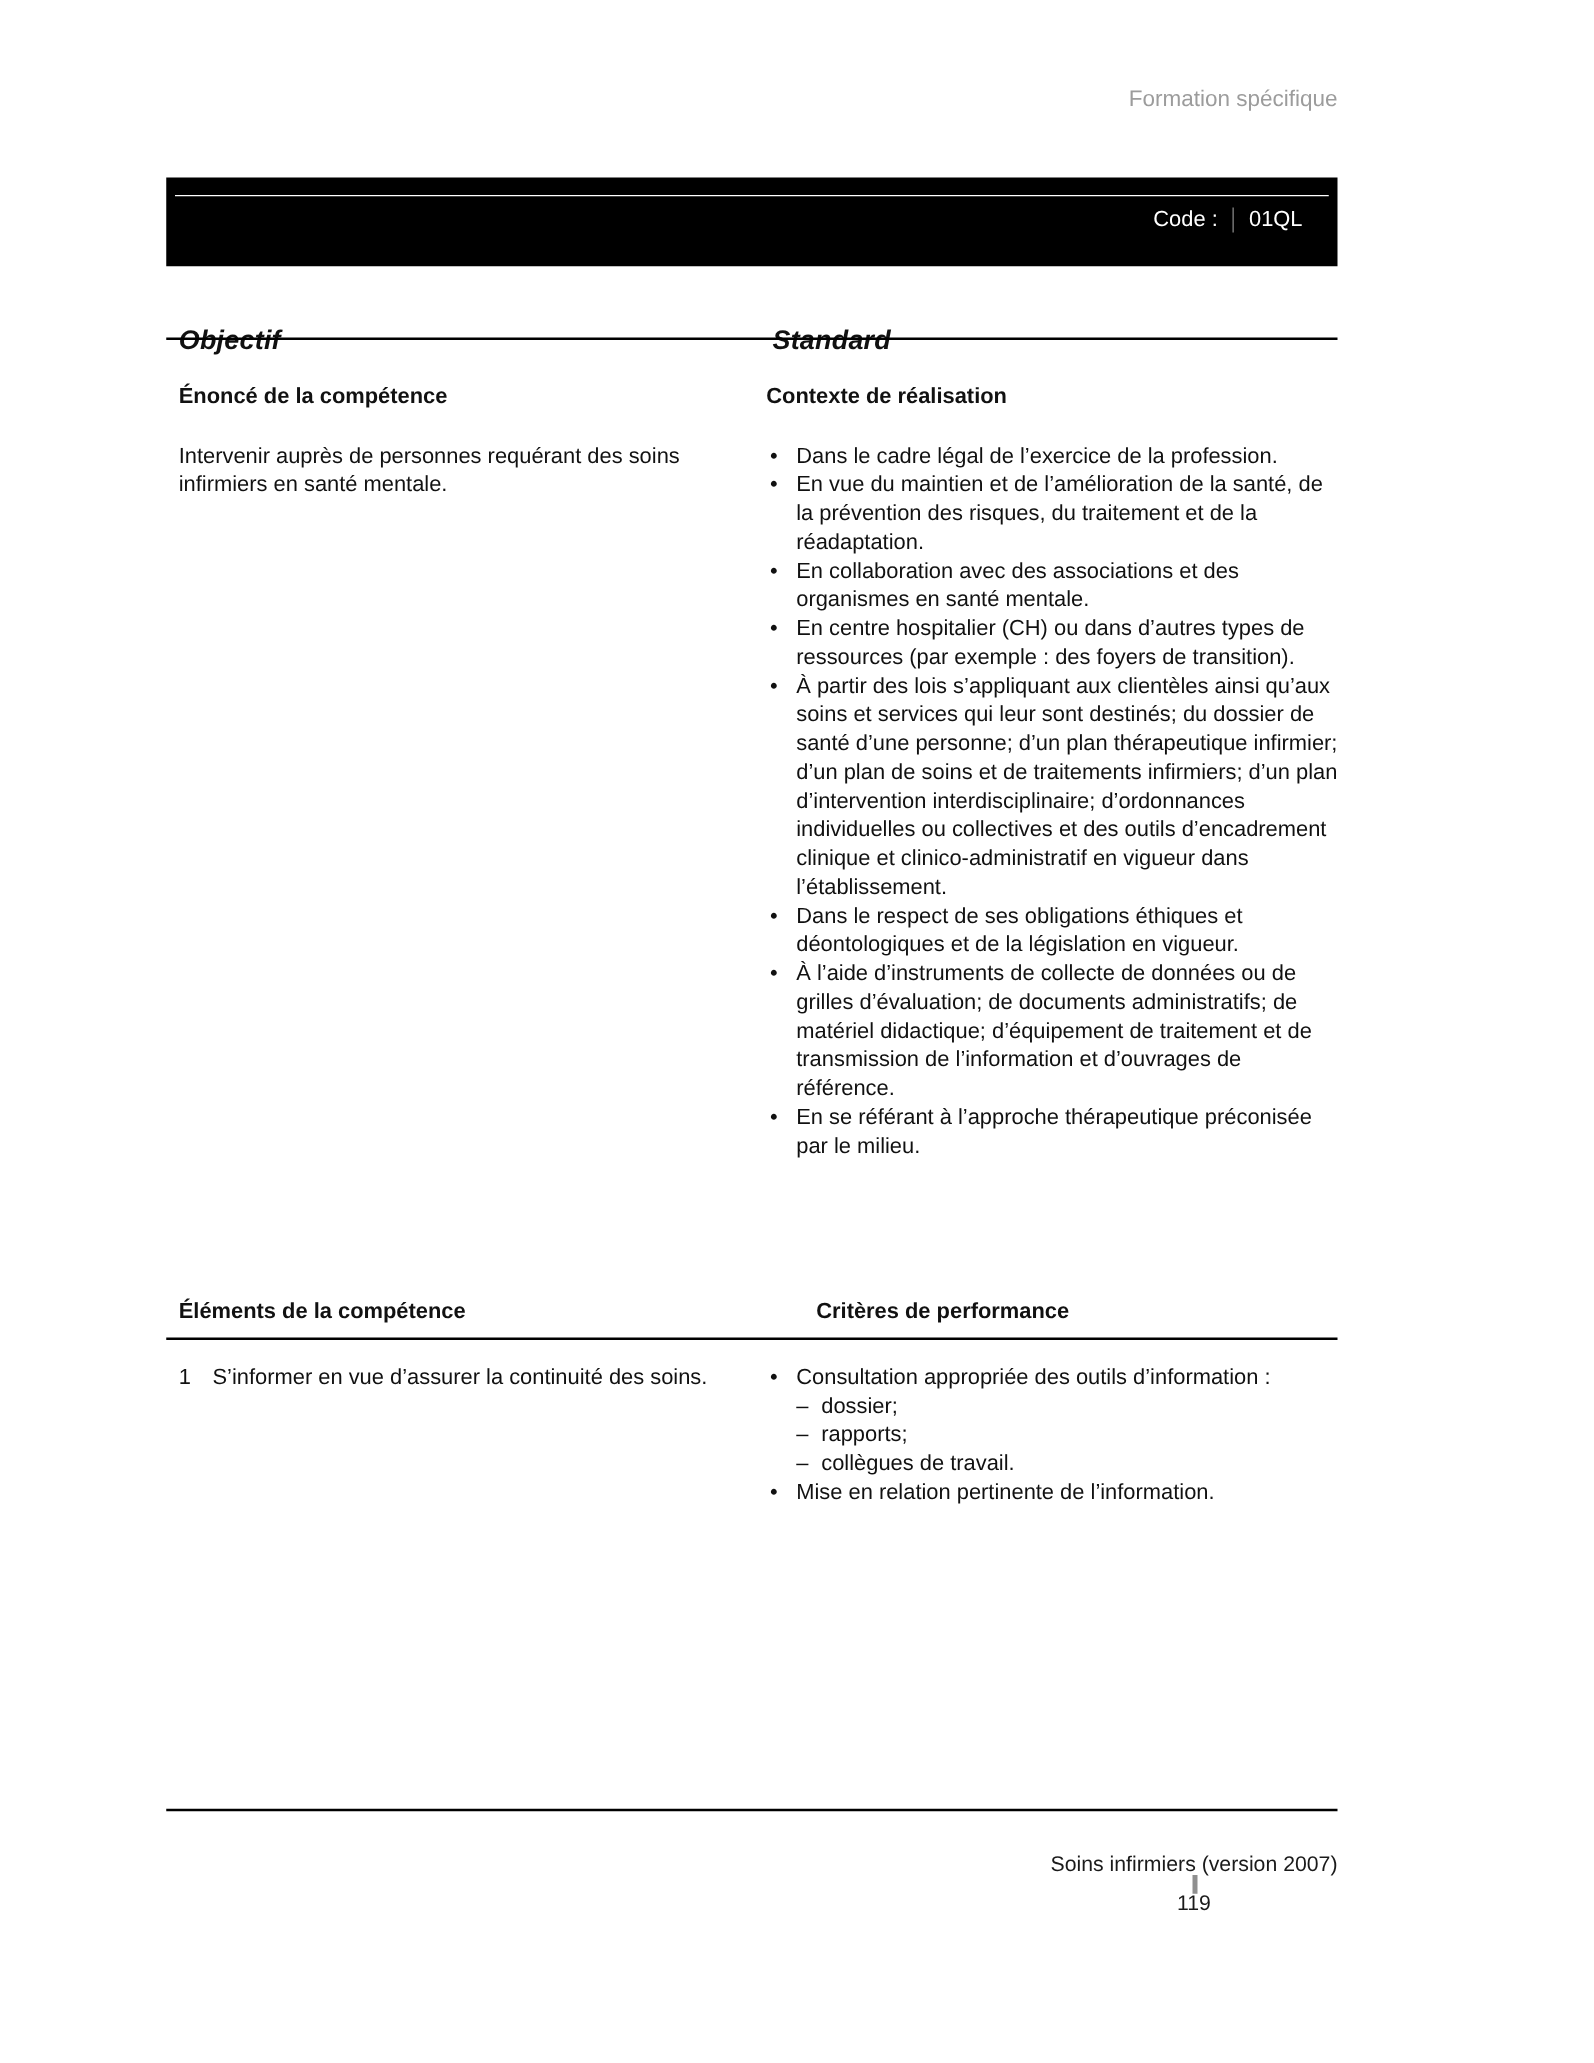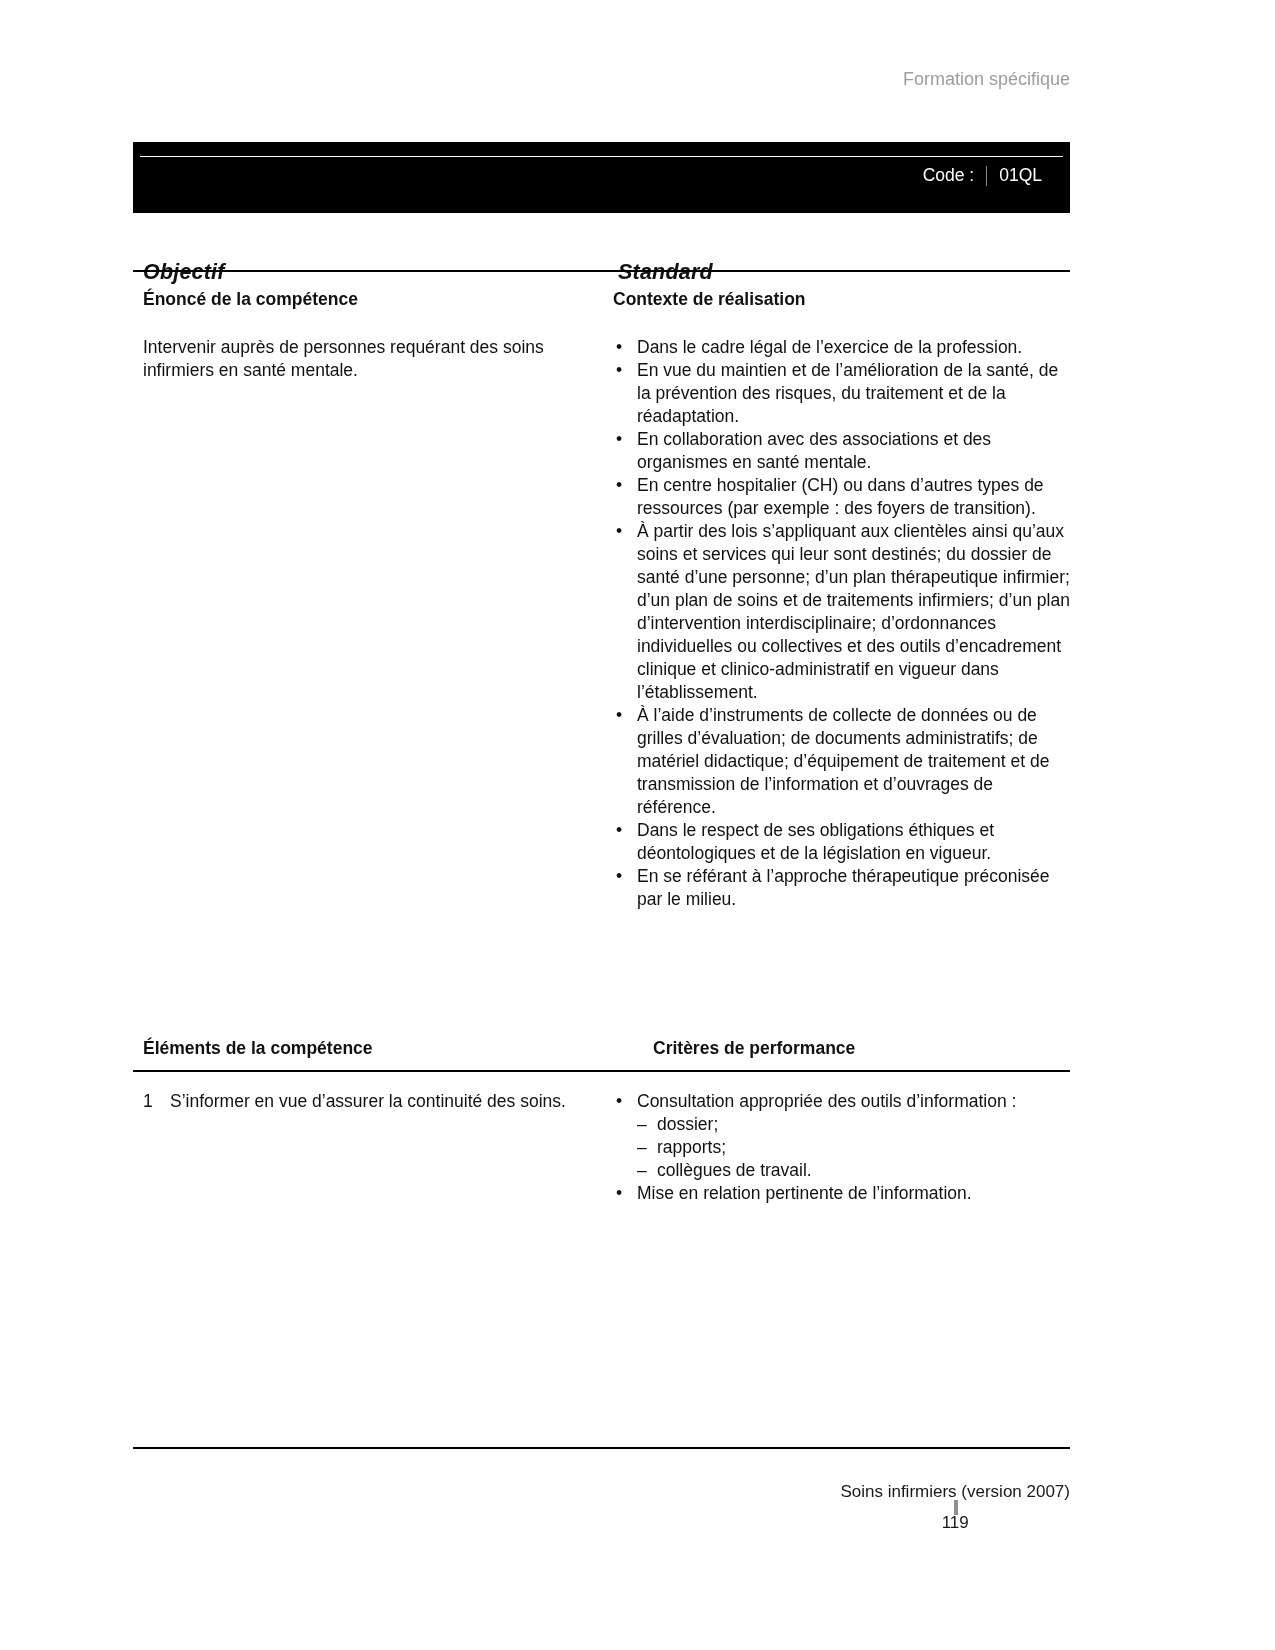--- a/index.html
+++ b/index.html
@@ -57,21 +57,21 @@
   .hrule {
     position:absolute; left:133px; width:937px; height:2px;
     background:#000000;
   }
   .titles-rule   { top:270px; }
   .section2-rule { top:1070px; }
   .footer-rule   { top:1447px; }
 
   
   .section { position:absolute; left:133px; width:937px; display:flex; }
-  .section1      { top:288px;justify-content:center; }
+  .section1      { top:305px;justify-content:center; }
   .section2-head { top:1037px;gap:40px; }
   .section2-body { top:1090px; }
 
   .sec-heading { font-size:17.5px; font-weight:bold; margin-bottom:25px; line-height:23px; }
 
   
   .bullets { list-style:none; }
   .bullets > li { position:relative; padding-left:24px; }
   .bullets > li::before { content:"\2022"; position:absolute; left:3px; }
 
@@ -125,22 +125,22 @@
       <p class="body-text">Intervenir auprès de personnes requérant des soins infirmiers en santé mentale.</p>
     </div>
     <div class="cell-right">
       <h3 class="sec-heading">Contexte de réalisation</h3>
       <ul class="bullets">
         <li>Dans le cadre légal de l’exercice de la profession.</li>
         <li>En vue du maintien et de l’amélioration de la santé, de la prévention des risques, du traitement et de la réadaptation.</li>
         <li>En collaboration avec des associations et des organismes en santé mentale.</li>
         <li>En centre hospitalier (CH) ou dans d’autres types de ressources (par exemple : des foyers de transition).</li>
         <li>À partir des lois s’appliquant aux clientèles ainsi qu’aux soins et services qui leur sont destinés; du dossier de santé d’une personne; d’un plan thérapeutique infirmier; d’un plan de soins et de traitements infirmiers; d’un plan d’intervention interdisciplinaire; d’ordonnances individuelles ou collectives et des outils d’encadrement clinique et clinico-administratif en vigueur dans l’établissement.</li>
+        <li>Dans le respect de ses obligations éthiques et déontologiques et de la législation en vigueur.</li>
         <li>À l’aide d’instruments de collecte de données ou de grilles d’évaluation; de documents administratifs; de matériel didactique; d’équipement de traitement et de transmission de l’information et d’ouvrages de référence.</li>
-        <li>Dans le respect de ses obligations éthiques et déontologiques et de la législation en vigueur.</li>
         <li>En se référant à l’approche thérapeutique préconisée par le milieu.</li>
       </ul>
     </div>
   </div>
 
   <div class="section section2-head">
     <div class="cell-left">
       <h3 class="sec-heading">Éléments de la compétence</h3>
     </div>
     <div class="cell-right">

